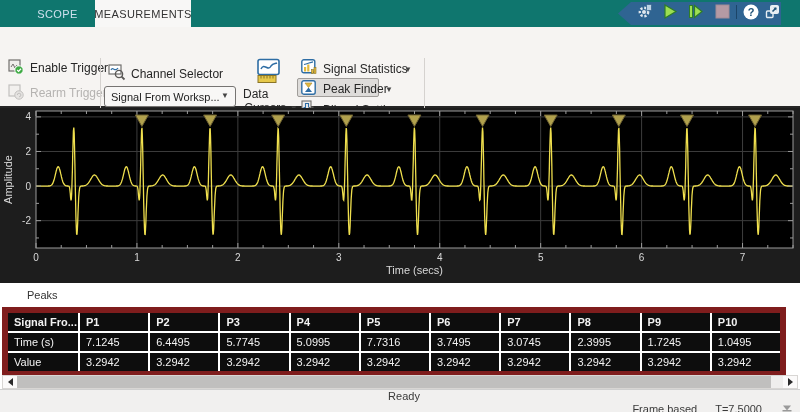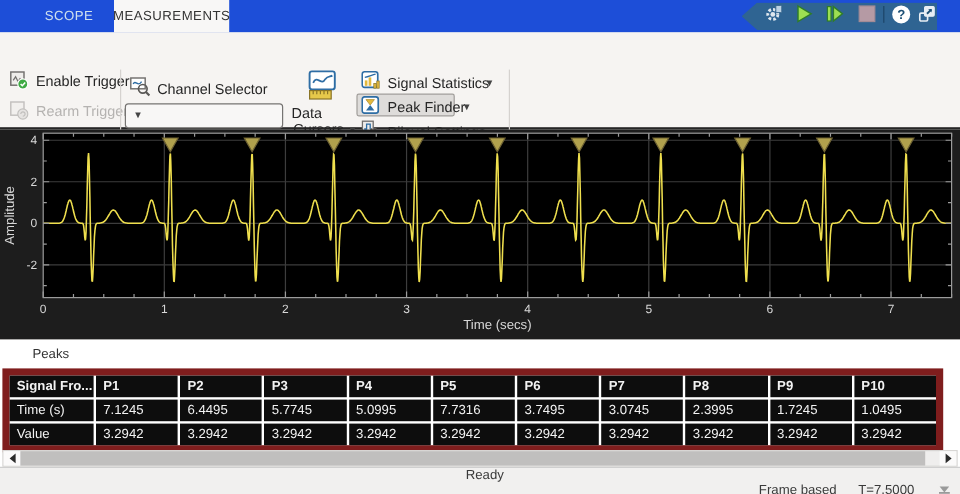--- a/index.html
+++ b/index.html
@@ -1,20 +1,20 @@
 <!DOCTYPE html>
 <html><head>
 <meta charset="utf-8">
 <style>
   * { margin:0; padding:0; box-sizing:border-box; }
   html,body { width:800px; height:412px; font-family:"Liberation Sans", sans-serif; }
   .window { position:relative; width:800px; height:412px; background:#f6f4f2; overflow:hidden; outline:1px solid #2f2f2f; }
 
   
-  .tabbar { position:absolute; left:0; top:0; width:800px; height:27px; background:#1d4ed8; }
+  .tabbar { position:absolute; left:0; top:0; width:800px; height:27px; background:#0f766e; }
   .tab { position:absolute; top:0; height:27px; display:flex; align-items:center; justify-content:center;
          font-size:11px; letter-spacing:.4px; color:#cfe0ee; cursor:default; }
   .tab.scope { left:20px; width:75px; }
   .tab.active { left:95px; width:96px; background:#f8f7f6; color:#333; }
 
   
   .qstrip { position:absolute; top:2px; left:618px; width:163px; height:23px; background:#2f6492;
             clip-path:polygon(0 50%, 13px 0, 100% 0, 100% 100%, 13px 100%); display:flex; align-items:center; }
   .qicon { position:absolute; top:2px; width:20px; height:19px; display:flex; align-items:center; justify-content:center; }
   .qsep { position:absolute; top:5px; width:1px; height:14px; background:#1c4568; }
@@ -146,20 +146,21 @@
       <svg width="18" height="18" viewBox="0 0 18 18">
         <rect x="1" y="2" width="12" height="9" fill="#ffffff" stroke="#716f6d" stroke-width="1.2"></rect>
         <path d="M3,7 C5,3 7,10 10,5" fill="none" stroke="#2e6da4" stroke-width="1.2"></path>
         <circle cx="11" cy="11" r="3.6" fill="none" stroke="#5a5856" stroke-width="1.4"></circle>
         <path d="M13.6,13.6 L16.5,16.5" stroke="#5a5856" stroke-width="1.8"></path>
       </svg>
     </div>
     <div class="rlabel" style="left:131px; top:40px;">Channel Selector</div>
 
     <div class="combo">
+      <span class="cval">Signal From Worksp...</span>
       <span class="caret">▼</span>
     </div>
 
     <div class="ricon" style="left:255px; top:31px;">
       <svg width="28" height="27" viewBox="0 0 28 27">
         <rect x="3" y="1.5" width="21" height="15" rx="2" fill="#ffffff" stroke="#2e6da4" stroke-width="1.6"></rect>
         <path d="M6,11 C9,4 13,14 16,8 C18,5 20,6 22,5" fill="none" stroke="#2e6da4" stroke-width="1.5"></path>
         <rect x="3" y="17.5" width="18" height="7" fill="#e6c84a" stroke="#8a7426" stroke-width="1"></rect>
         <path d="M6,17.5 v3 M9,17.5 v3 M12,17.5 v3 M15,17.5 v3 M18,17.5 v3" stroke="#8a7426" stroke-width="1"></path>
       </svg>

